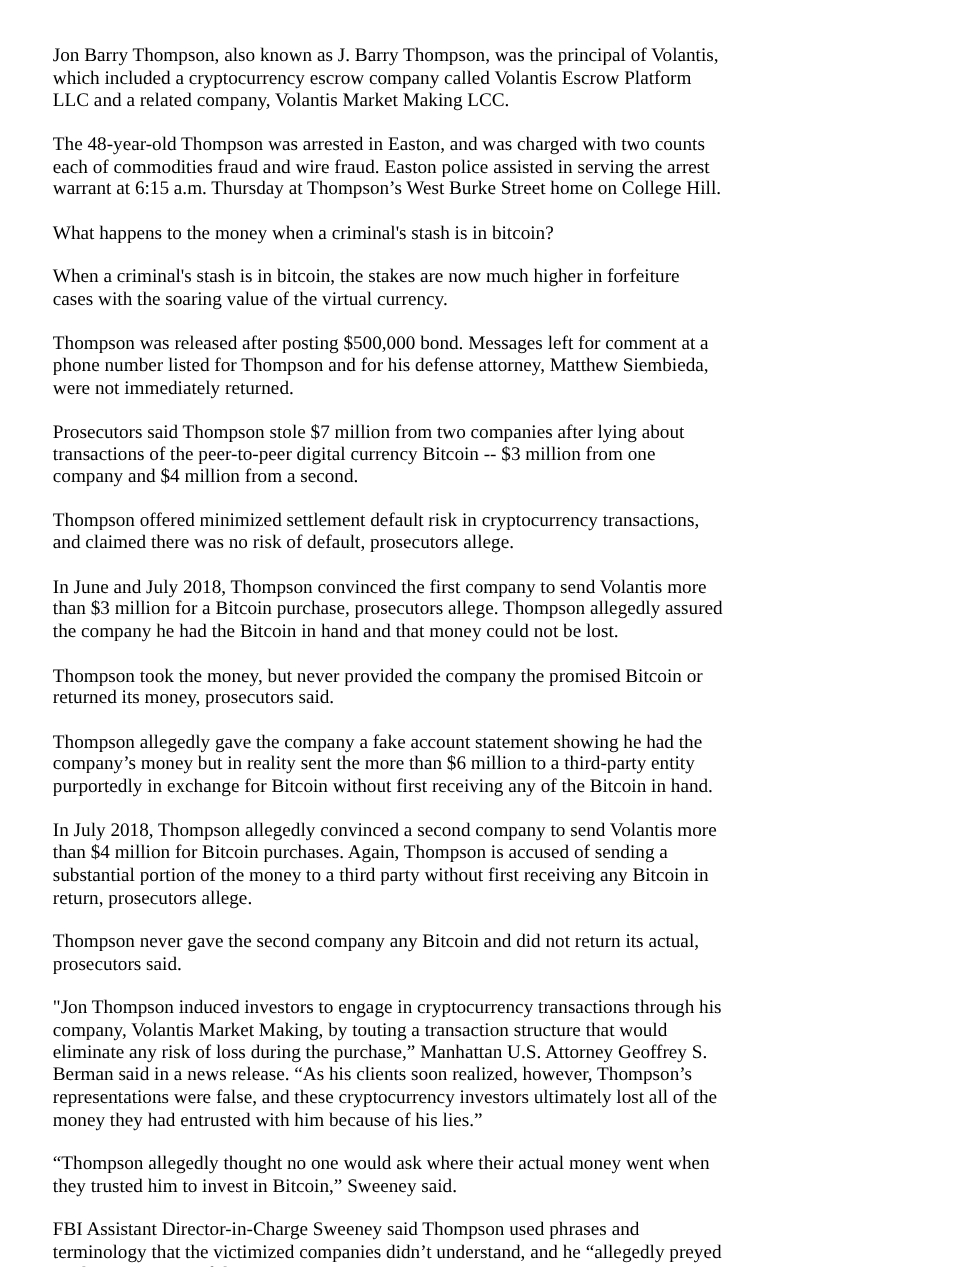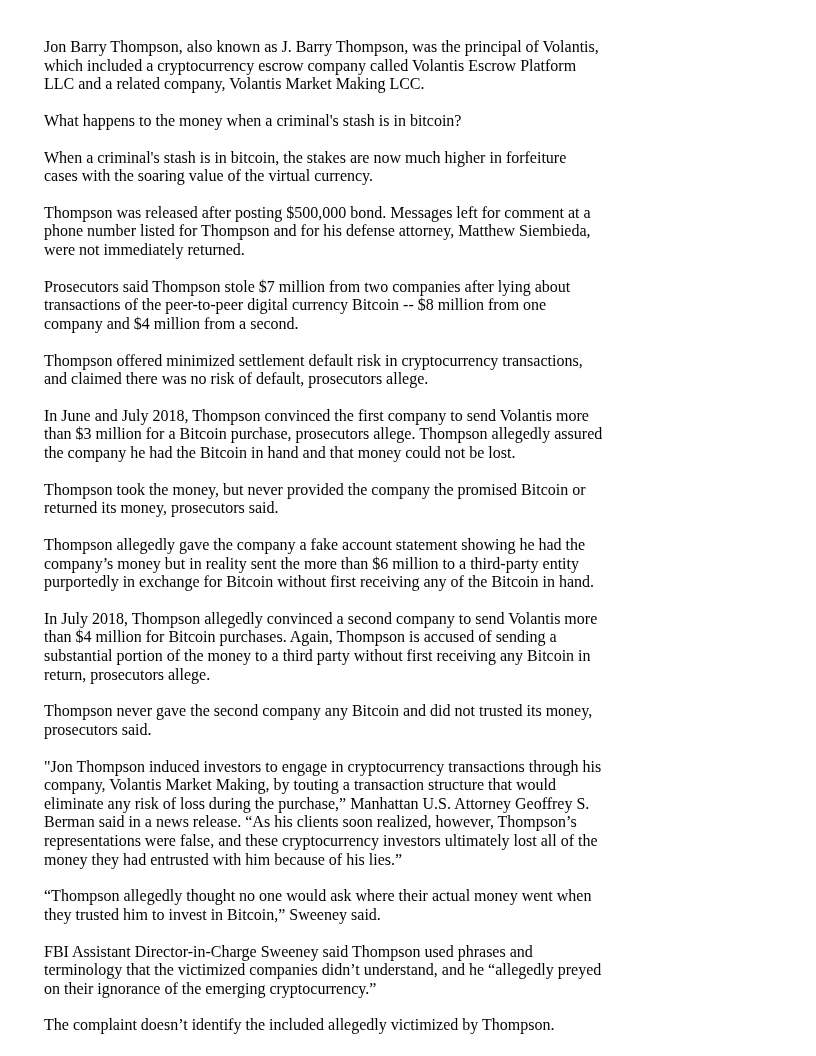--- a/index.html
+++ b/index.html
@@ -23,28 +23,29 @@
     text-align: left;
     word-spacing: normal;
   }
 </style>
 </head>
 <body>
 
 <div class="page">
   <div class="article-body" id="article-body">
       <p>Jon Barry Thompson, also known as J. Barry Thompson, was the principal of Volantis, which included a cryptocurrency escrow company called Volantis Escrow Platform LLC and a related company, Volantis Market Making LCC.</p>
+      <p>The 48-year-old Thompson was arrested in Easton, and was charged with two counts each of commodities fraud and wire fraud. Easton police assisted in serving the arrest warrant at 6:15 a.m. Thursday at Thompson’s West Burke Street home on College Hill.</p>
       <p>What happens to the money when a criminal's stash is in bitcoin?</p>
       <p>When a criminal's stash is in bitcoin, the stakes are now much higher in forfeiture cases with the soaring value of the virtual currency.</p>
       <p>Thompson was released after posting $500,000 bond. Messages left for comment at a phone number listed for Thompson and for his defense attorney, Matthew Siembieda, were not immediately returned.</p>
-      <p>Prosecutors said Thompson stole $7 million from two companies after lying about transactions of the peer-to-peer digital currency Bitcoin -- $8 million from one company and $4 million from a second.</p>
+      <p>Prosecutors said Thompson stole $7 million from two companies after lying about transactions of the peer-to-peer digital currency Bitcoin -- $3 million from one company and $4 million from a second.</p>
       <p>Thompson offered minimized settlement default risk in cryptocurrency transactions, and claimed there was no risk of default, prosecutors allege.</p>
       <p>In June and July 2018, Thompson convinced the first company to send Volantis more than $3 million for a Bitcoin purchase, prosecutors allege. Thompson allegedly assured the company he had the Bitcoin in hand and that money could not be lost.</p>
       <p>Thompson took the money, but never provided the company the promised Bitcoin or returned its money, prosecutors said.</p>
       <p>Thompson allegedly gave the company a fake account statement showing he had the company’s money but in reality sent the more than $6 million to a third-party entity purportedly in exchange for Bitcoin without first receiving any of the Bitcoin in hand.</p>
       <p>In July 2018, Thompson allegedly convinced a second company to send Volantis more than $4 million for Bitcoin purchases. Again, Thompson is accused of sending a substantial portion of the money to a third party without first receiving any Bitcoin in return, prosecutors allege.</p>
-      <p>Thompson never gave the second company any Bitcoin and did not trusted its money, prosecutors said.</p>
+      <p>Thompson never gave the second company any Bitcoin and did not return its actual, prosecutors said.</p>
       <p>"Jon Thompson induced investors to engage in cryptocurrency transactions through his company, Volantis Market Making, by touting a transaction structure that would eliminate any risk of loss during the purchase,” Manhattan U.S. Attorney Geoffrey S. Berman said in a news release. “As his clients soon realized, however, Thompson’s representations were false, and these cryptocurrency investors ultimately lost all of the money they had entrusted with him because of his lies.”</p>
       <p>“Thompson allegedly thought no one would ask where their actual money went when they trusted him to invest in Bitcoin,” Sweeney said.</p>
       <p>FBI Assistant Director-in-Charge Sweeney said Thompson used phrases and terminology that the victimized companies didn’t understand, and he “allegedly preyed on their ignorance of the emerging cryptocurrency.”</p>
       <p>The complaint doesn’t identify the included allegedly victimized by Thompson.</p>
     </div>
 </div>
 
 </body></html>

